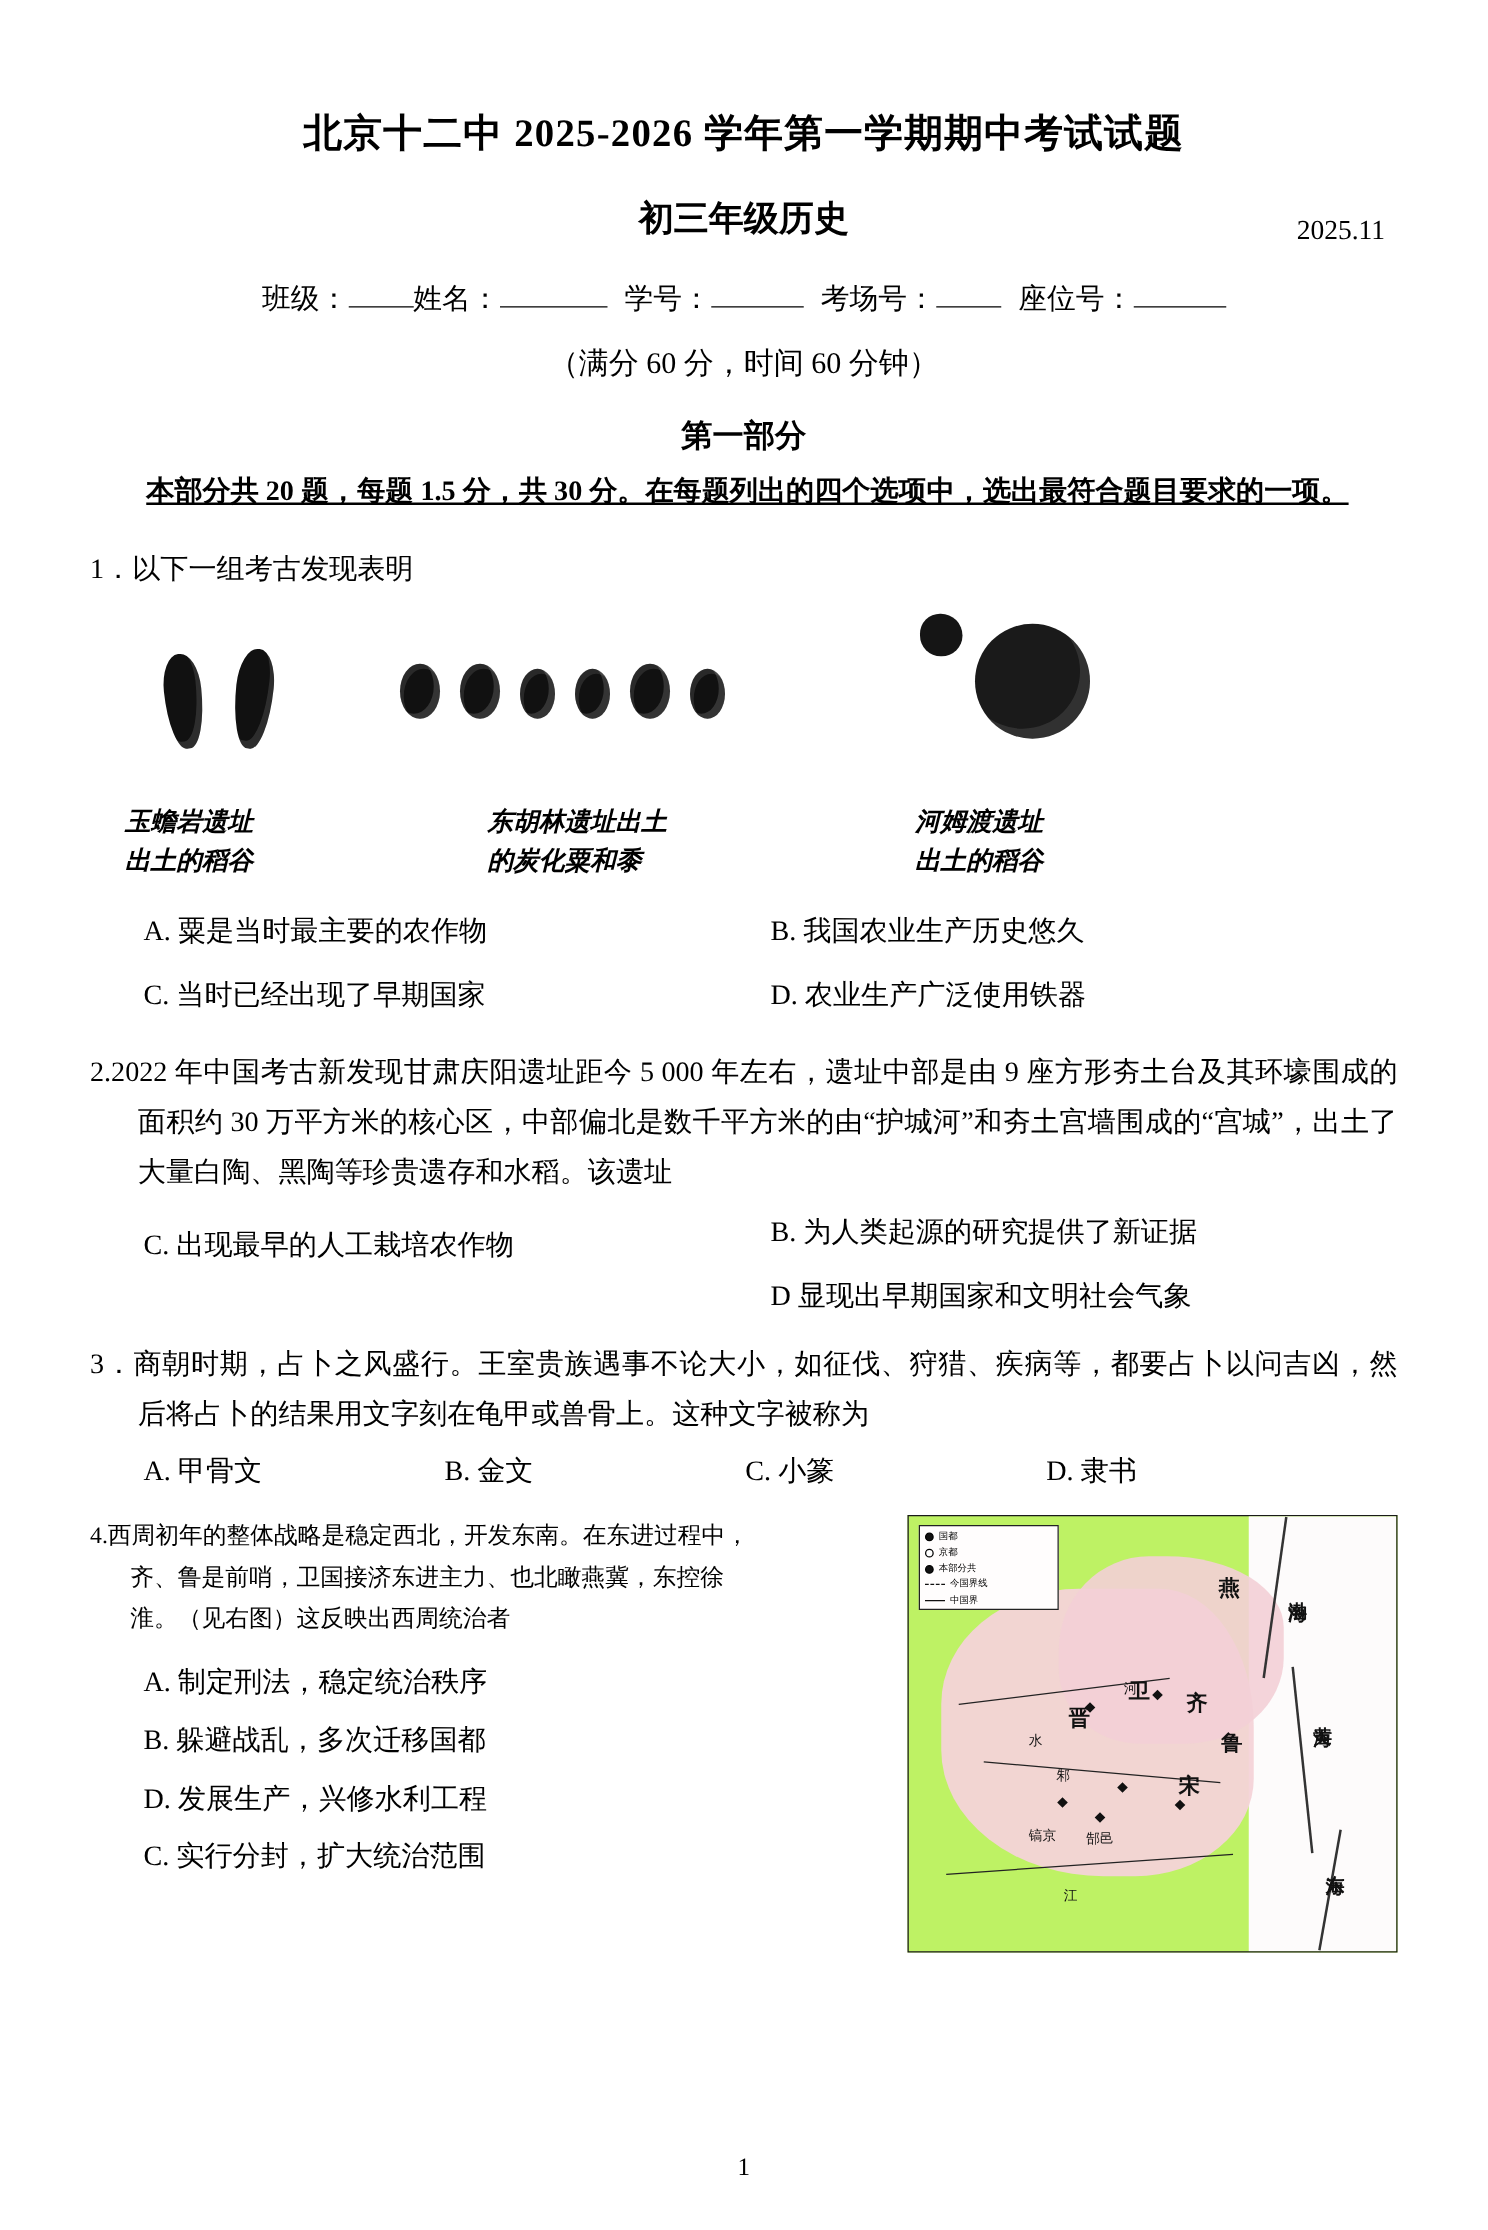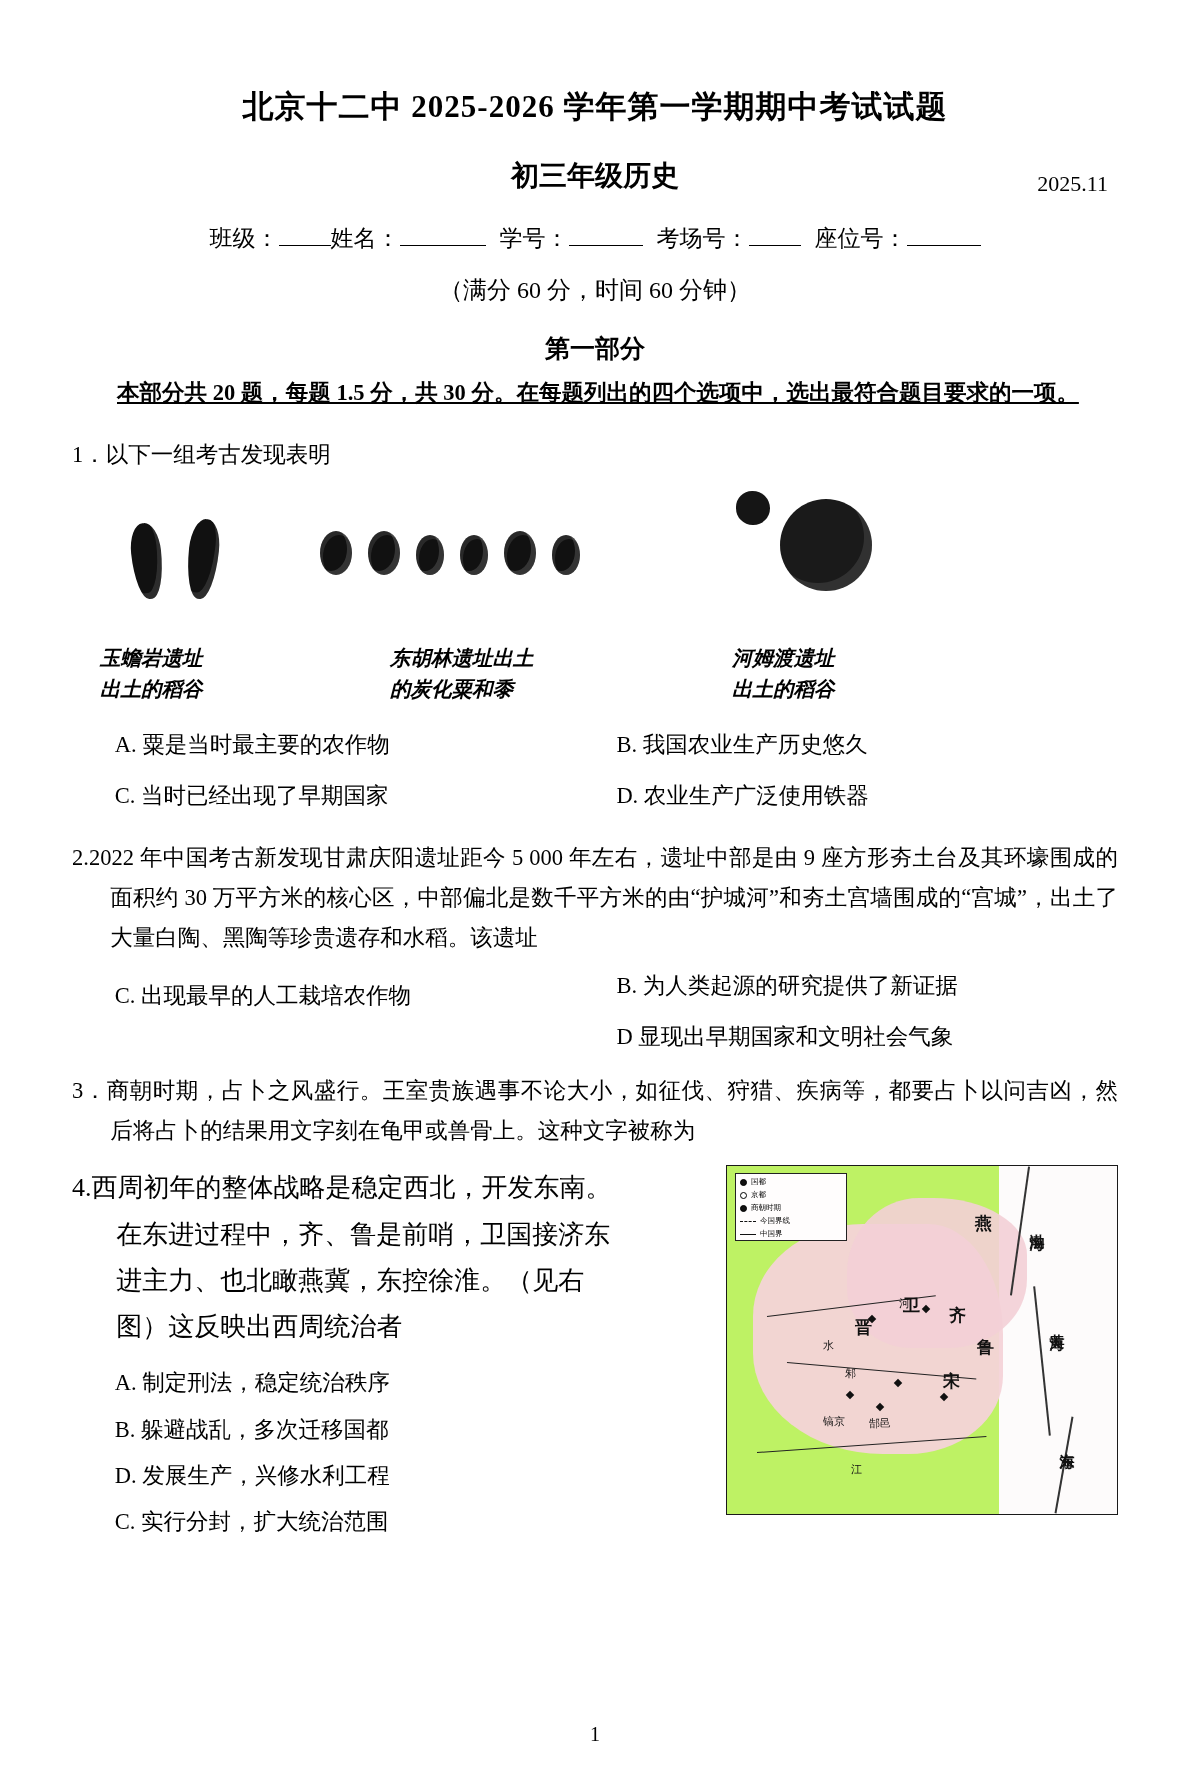--- a/index.html
+++ b/index.html
@@ -162,21 +162,21 @@
   }
 
   
   .q4-wrap {
     position: relative;
     margin-top: 14px;
     min-height: 360px;
   }
   .q4-text {
     width: 500px;
-    font-size: 26px;
+    font-size: 19px;
     line-height: 1.78;
   }
   .q4-opts { margin-top: 10px; padding-left: 1.9em; font-size: 22.5px; line-height: 2.05; }
   .map-box {
     position: absolute;
     right: 0;
     top: 0;
     width: 390px;
     height: 348px;
     border: 1.6px solid #1a1a1a;
@@ -342,20 +342,34 @@
     </div>
     <div class="col">
       <div>B. 为人类起源的研究提供了新证据</div>
       <div class="opt-row">D 显现出早期国家和文明社会气象</div>
     </div>
   </div>
 
   <div class="q hang" style="">
     <span>3．</span><span>商朝时期，占卜之风盛行。王室贵族遇事不论大小，如征伐、狩猎、疾病等，都要占卜以问吉凶，然后将占卜的结果用文字刻在龟甲或兽骨上。这种文字被称为</span>
   </div>
+  <div class="opts" style="margin-top:6px;">
+    <div class="col" style="width:24%;">
+        <div>A. 甲骨文</div>
+      </div>
+    <div class="col" style="width:24%;">
+        <div>B. 金文</div>
+      </div>
+    <div class="col" style="width:24%;">
+        <div>C. 小篆</div>
+      </div>
+    <div class="col" style="width:24%;">
+        <div>D. 隶书</div>
+      </div>
+  </div>
 
   <div class="q4-wrap">
     <div class="q4-text hang">
       <span>4.</span><span>西周初年的整体战略是稳定西北，开发东南。在东进过程中，齐、鲁是前哨，卫国接济东进主力、也北瞰燕冀，东控徐淮。（见右图）这反映出西周统治者</span>
     </div>
     <div class="q4-opts">
       <div>A. 制定刑法，稳定统治秩序</div>
       <div>B. 躲避战乱，多次迁移国都</div>
       <div>D. 发展生产，兴修水利工程</div>
       <div>C. 实行分封，扩大统治范围</div>
@@ -385,21 +399,21 @@
         <div class="lg-item">
             <span class="lg-dot"></span>
             <span>国都</span>
           </div>
         <div class="lg-item">
             <span class="lg-dot ring"></span>
             <span>京都</span>
           </div>
         <div class="lg-item">
             <span class="lg-dot"></span>
-            <span>商朝时期</span>
+            <span>本部分共</span>
           </div>
         <div class="lg-item">
             <span class="lg-line dash"></span>
             <span>今国界线</span>
           </div>
         <div class="lg-item">
             <span class="lg-line"></span>
             <span>中国界</span>
           </div>
       </div>

